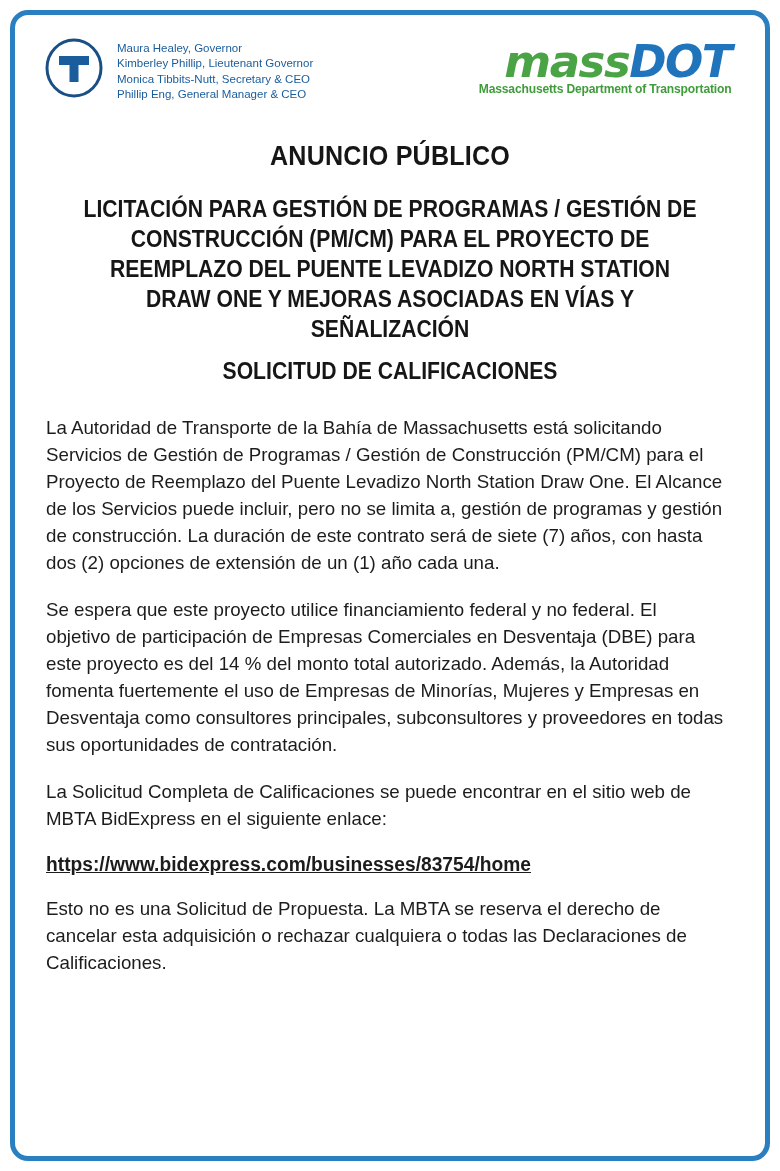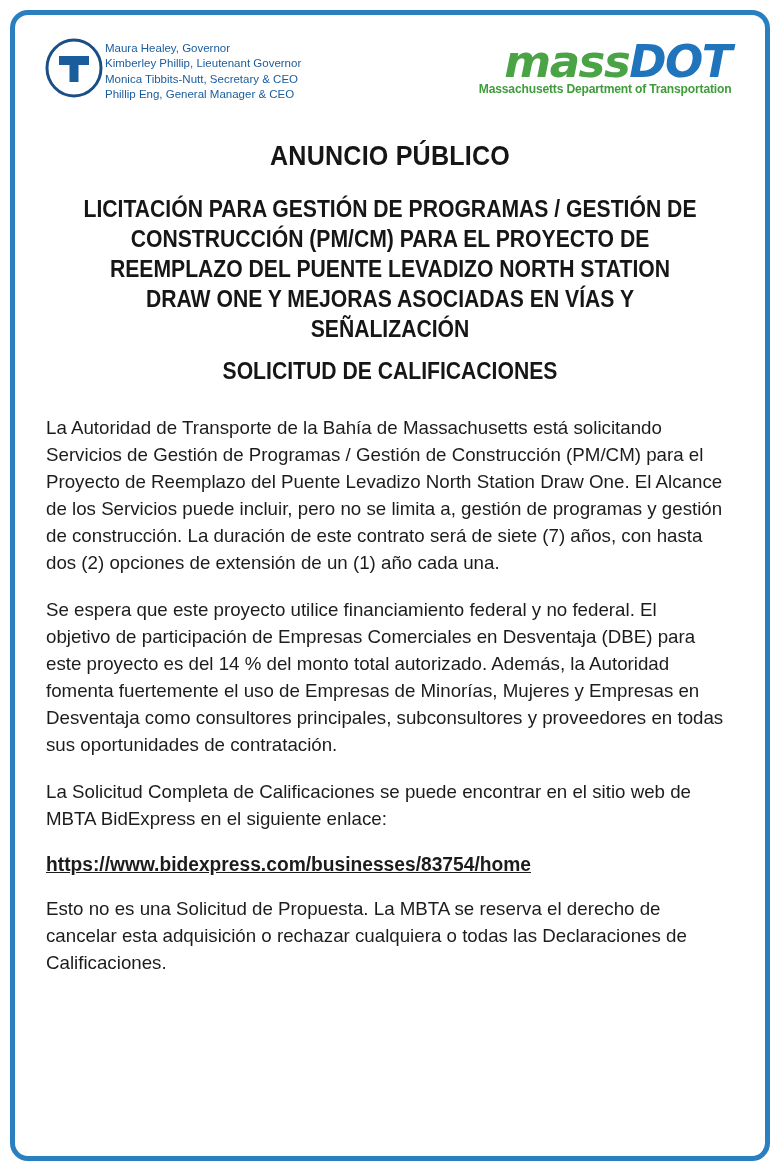--- a/index.html
+++ b/index.html
@@ -35,20 +35,21 @@
   .header {
     display: flex;
     align-items: flex-start;
     justify-content: space-between;
     height: 86px;
     flex: 0 0 auto;
   }
   .mbta-block {
     display: flex;
     align-items: flex-start;
+    gap: 12px;
     padding-top: 2px;
   }
   .mbta-logo {
     flex: 0 0 auto;
     width: 62px;
     height: 62px;
   }
   .officials {
     padding-top: 4px;
     line-height: 1.33;

